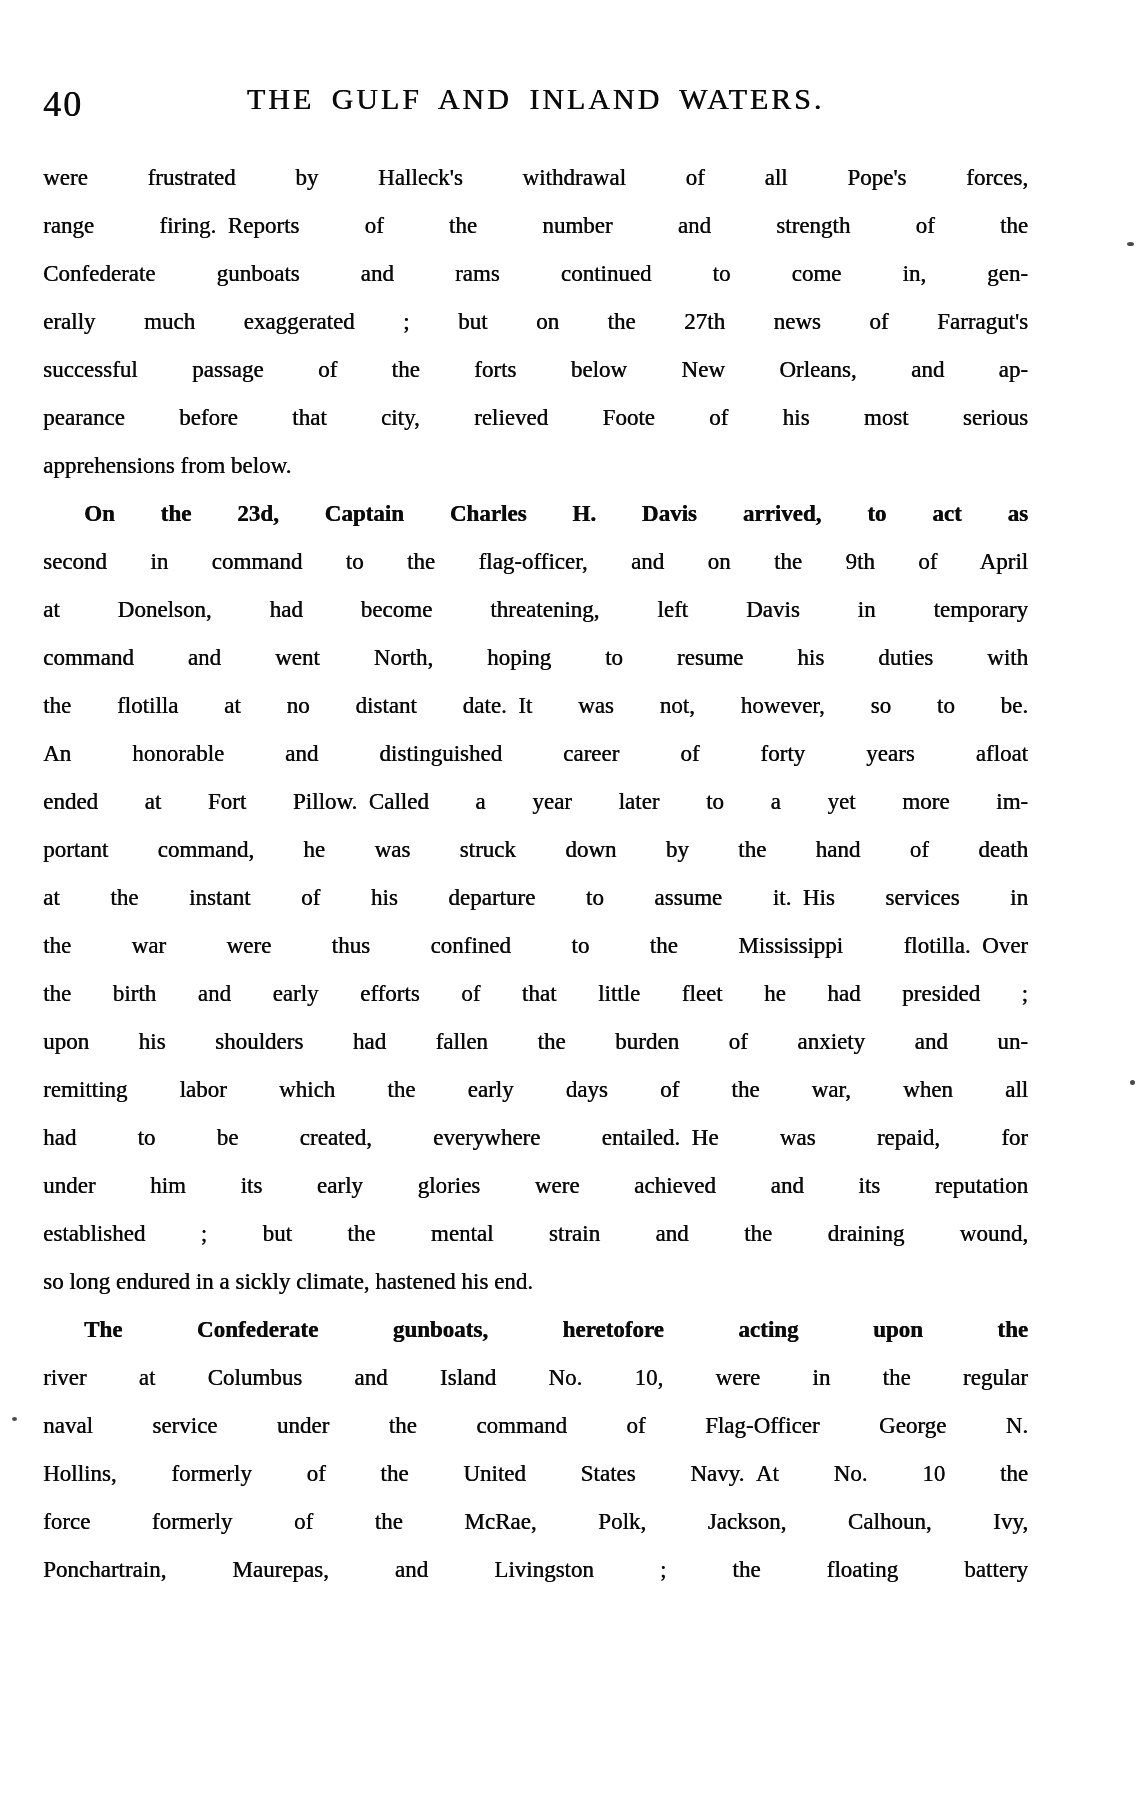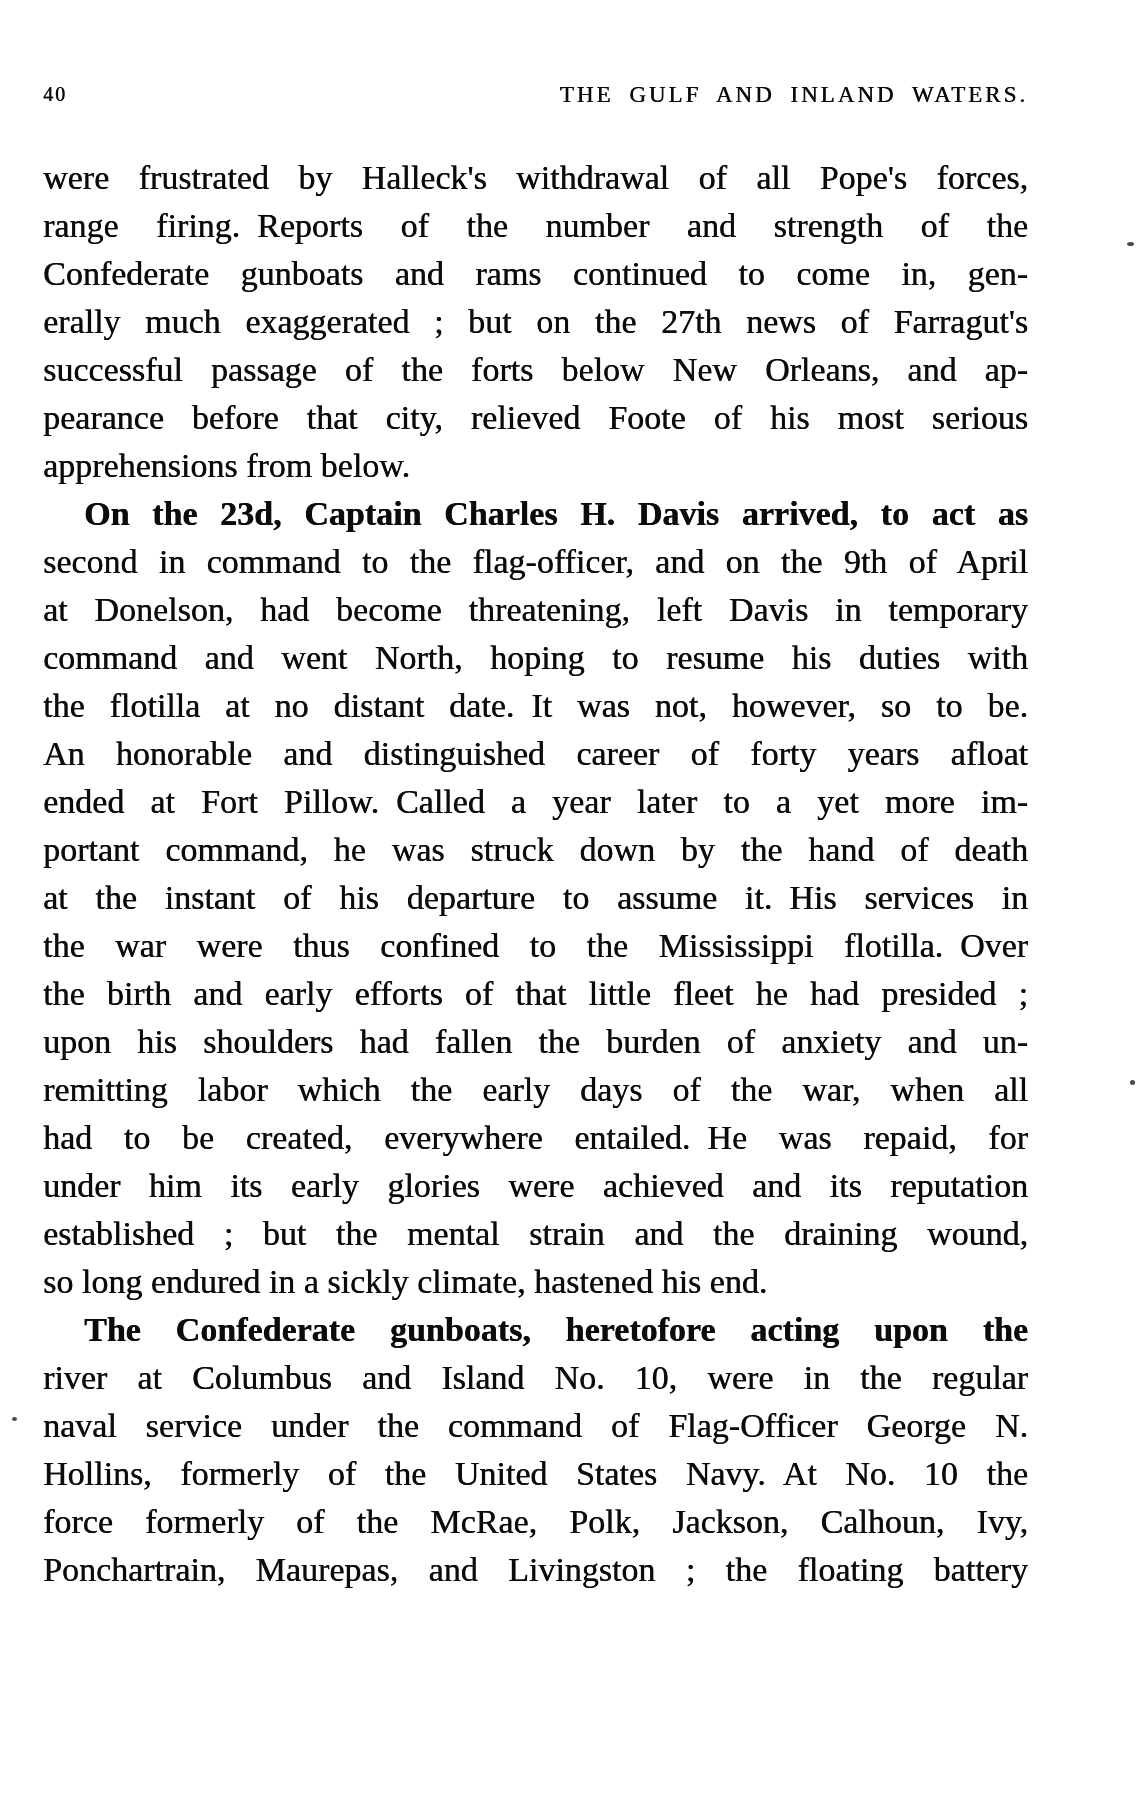--- a/index.html
+++ b/index.html
@@ -7,29 +7,29 @@
     width:1144px;height:1799px;position:relative;background:#f4f4f4;
     font-family:"Liberation Serif","DejaVu Serif",serif;
   }
   .sheet{
     position:absolute;left:0;top:0;width:1144px;height:1799px;
     background:#ffffff;color:#0b0b0b;overflow:hidden;
     text-shadow:0.45px 0.3px 0 currentColor; 
   }
   .running-head{position:absolute;left:43px;top:82px;width:985px;height:40px;}
   .folio{
-    position:absolute;left:0;top:1px;font-size:20px;letter-spacing:2px;
+    position:absolute;left:0;top:1px;font-size:36px;letter-spacing:2px;
   }
   .running-title{
-    display:block;text-align:right;font-size:23px;
+    display:block;text-align:center;font-size:30px;
     letter-spacing:3px;word-spacing:7px;white-space:nowrap;
   }
   .page-text{
     position:absolute;left:43px;top:154px;width:985px;
-    font-size:34px;line-height:48px;
+    font-size:23px;line-height:48px;
   }
   .para{margin:0;}
   .line{
     height:48px;overflow:hidden;
     text-align:justify;text-align-last:justify;
   }
   .line.end{text-align-last:left;}
   .line.indent{text-indent:41px;font-weight:bold;}
   .speck{position:absolute;background:#4a4a4a;border-radius:50%;}
   .s1{left:1127px;top:242px;width:7px;height:4px;}

